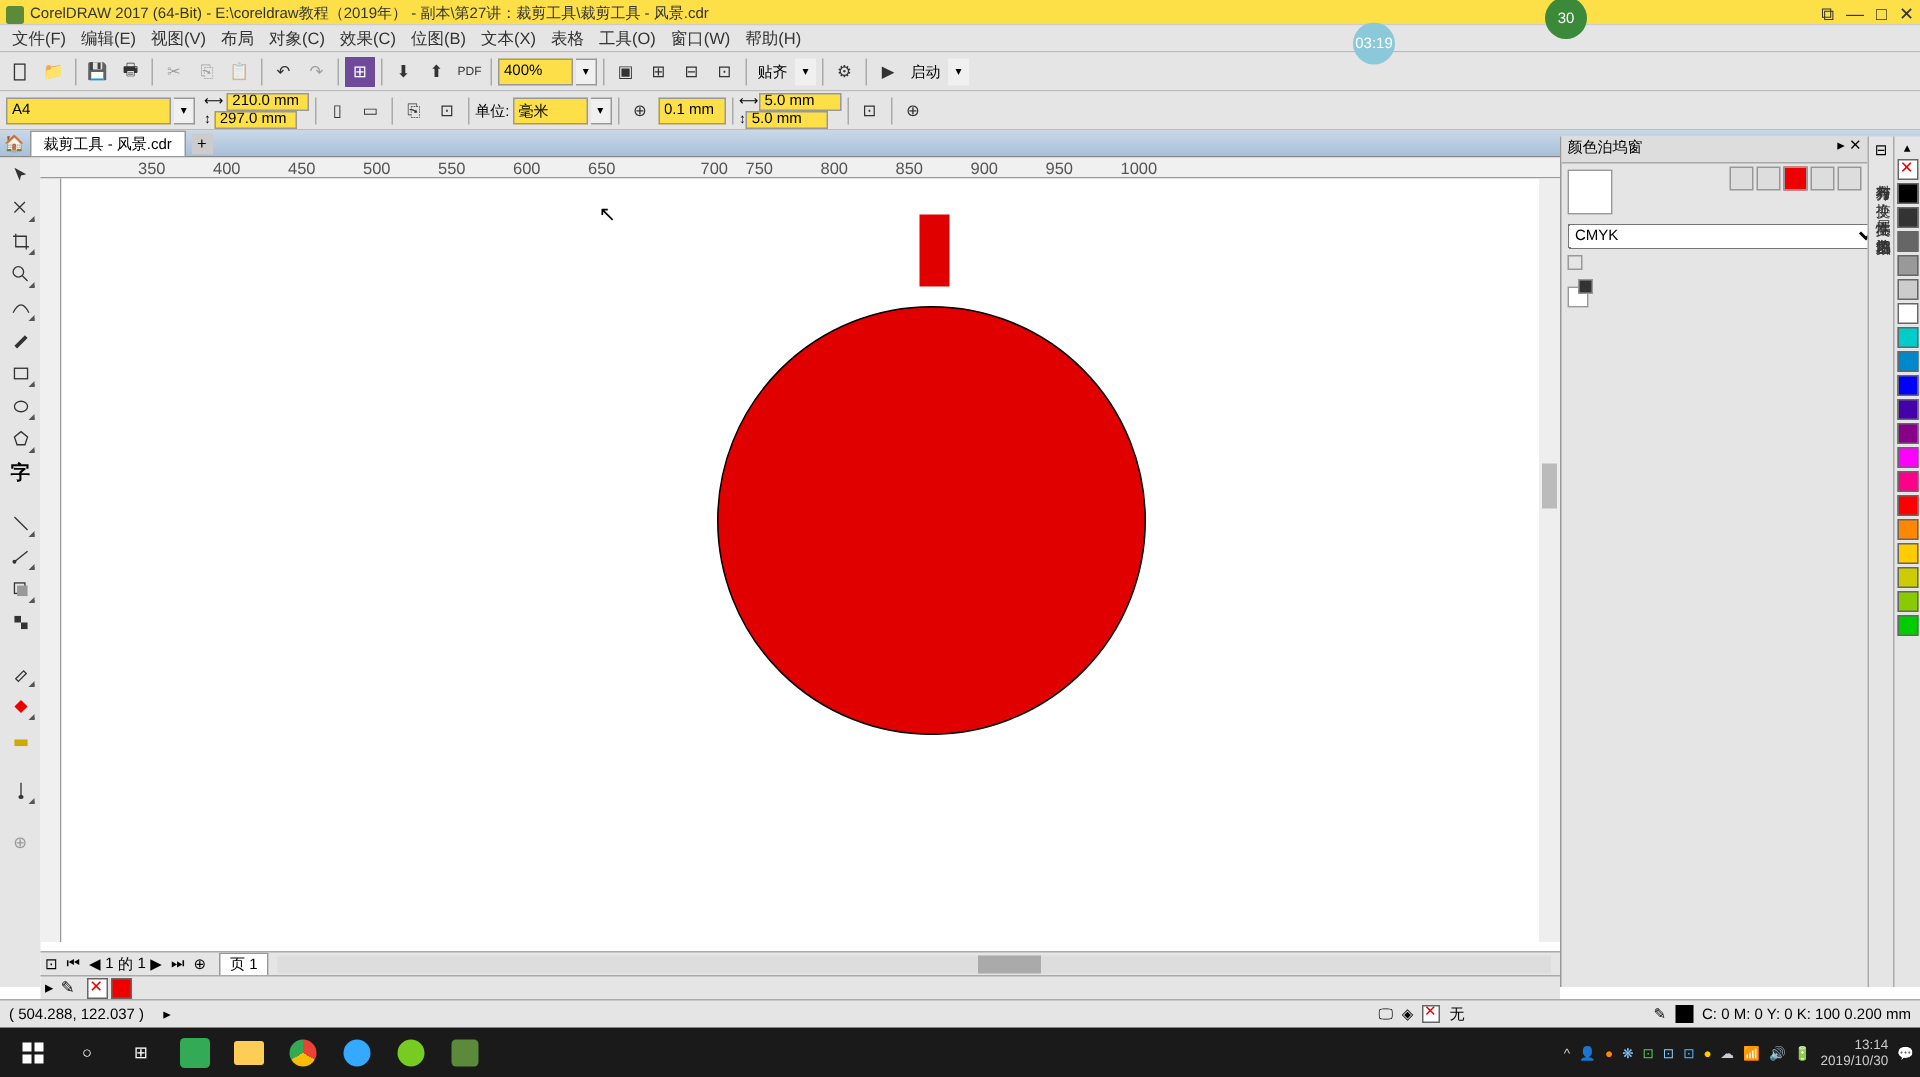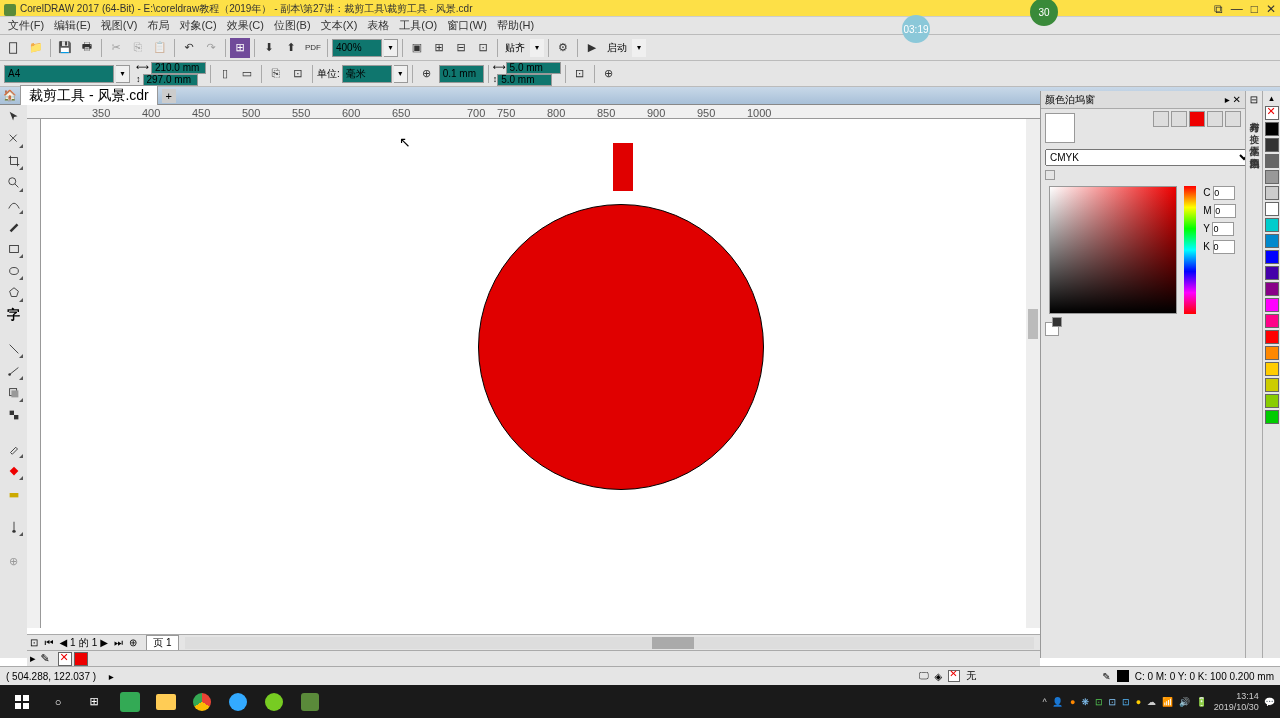--- a/index.html
+++ b/index.html
@@ -9,40 +9,40 @@
 .titlebar .title{font-size:10px;color:#333;flex:1}
 .titlebar .wctrl{display:flex;gap:8px;align-items:center}
 .titlebar .wctrl span{cursor:pointer;font-size:12px;color:#333}
 .menubar{height:18px;background:#e5e5e5;display:flex;align-items:center;padding:0 4px;gap:2px;border-bottom:1px solid #bbb}
 .menubar span{padding:0 4px;font-size:11px;color:#333;cursor:pointer}
 .toolbar1{height:26px;background:#e5e5e5;display:flex;align-items:center;padding:0 4px;gap:2px;border-bottom:1px solid #bbb}
 .toolbar2{height:26px;background:#e5e5e5;display:flex;align-items:center;padding:0 4px;gap:2px;border-bottom:1px solid #bbb}
 .tbtn{width:20px;height:20px;display:flex;align-items:center;justify-content:center;cursor:pointer;font-size:11px;color:#333;border:1px solid transparent}
 .tbtn svg{width:14px;height:14px}
 .tsep{width:1px;height:18px;background:#aaa;margin:0 2px}
-.tinput{height:18px;border:1px solid #999;background:#0f766e;padding:0 3px;font-size:10px}
+.tinput{height:18px;border:1px solid #999;background:#fde047;padding:0 3px;font-size:10px}
 .tdrop{width:14px;height:18px;border:1px solid #999;border-left:0;background:#f0f0f0;display:flex;align-items:center;justify-content:center;font-size:8px}
 .tabbar{height:18px;background:linear-gradient(#c8d8e8,#a8c0d8);display:flex;align-items:center;padding:0 2px;border-bottom:1px solid #888}
 .tabbar .home{width:16px;height:14px;display:flex;align-items:center;justify-content:center}
-.tabbar .tab{background:#ddd;padding:1px 8px;font-size:14px;border:1px solid #999;margin-left:2px}
+.tabbar .tab{background:#ddd;padding:1px 8px;font-size:10px;border:1px solid #999;margin-left:2px}
 .tabbar .tab.active{background:#fff}
 .tabbar .plus{width:14px;height:14px;background:#ccc;margin-left:4px;display:flex;align-items:center;justify-content:center;font-size:11px}
 .ruler-h{position:absolute;top:105px;left:27px;right:240px;height:14px;background:#f0f0f0;border-bottom:1px solid #999;font-size:8px;overflow:hidden}
 .ruler-h .tick{position:absolute;top:2px;font-size:11px;color:#555}
 .ruler-v{position:absolute;top:119px;left:27px;width:14px;bottom:90px;background:#f0f0f0;border-right:1px solid #999}
 .canvas{position:absolute;top:119px;left:41px;right:240px;bottom:90px;background:#fff;overflow:hidden}
 .redcircle{position:absolute;width:286px;height:286px;background:#e00000;border:1px solid #000;border-radius:50%;left:437px;top:85px}
 .redrect{position:absolute;width:20px;height:48px;background:#e00000;left:572px;top:24px}
 .cursor{position:absolute;left:358px;top:15px;font-size:14px}
 .leftbar{position:absolute;top:105px;left:0;width:27px;bottom:60px;background:#e5e5e5;display:flex;flex-direction:column;align-items:center;padding-top:2px;gap:2px}
 .leftbar .tool{width:20px;height:20px;display:flex;align-items:center;justify-content:center;cursor:pointer;position:relative}
 .leftbar .tool svg{width:14px;height:14px}
 .leftbar .tool.tri::after{content:"";position:absolute;right:1px;bottom:1px;border:2px solid transparent;border-right-color:#555;border-bottom-color:#555}
 .rightpanel{position:absolute;top:91px;right:35px;width:205px;bottom:60px;background:#e5e5e5;border-left:1px solid #999}
-.rightpanel .hdr{height:18px;background:#ddd;display:flex;align-items:center;justify-content:space-between;padding:0 4px;font-size:10px;border-bottom:1px solid #aaa}
+.rightpanel .hdr{height:18px;background:#ddd;display:flex;align-items:flex-start;justify-content:space-between;padding:0 4px;font-size:10px;border-bottom:1px solid #aaa}
 .rightpanel .preview{width:30px;height:30px;background:#fff;border:1px solid #999;margin:4px}
 .rightpanel .toolrow{display:flex;gap:2px;padding:2px 4px;justify-content:flex-end}
 .rightpanel .toolrow .rb{width:16px;height:16px;border:1px solid #999;background:#ddd}
 .rightpanel .toolrow .rb.red{background:#e00}
 .rightpanel select{width:208px;margin:2px 4px;font-size:10px;height:17px}
 .rightpanel .gradient{width:128px;height:128px;margin:2px 4px;background:linear-gradient(to bottom,rgba(0,0,0,0) 0%,#000 100%),linear-gradient(to right,#fff 0%,#e00 100%);border:1px solid #999;display:inline-block;vertical-align:top}
 .rightpanel .hue{width:12px;height:128px;display:inline-block;background:linear-gradient(to bottom,#f00,#ff0,#0f0,#0ff,#00f,#f0f,#f00);vertical-align:top;margin-top:2px}
 .rightpanel .cmyk{display:inline-block;vertical-align:top;margin-left:4px;margin-top:2px}
 .rightpanel .cmyk div{margin-bottom:4px;font-size:10px}
 .rightpanel .cmyk input{width:22px;height:14px;font-size:9px;border:1px solid #999}
@@ -325,30 +325,20 @@
       <div class="rb"></div>
       <div class="rb red"></div>
       <div class="rb"></div>
       <div class="rb"></div>
     </div>
   </div>
   <select><option>CMYK</option></select>
   <div style="padding:2px 4px">
     <div style="width:10px;height:10px;border:1px solid #999;display:inline-block"></div>
   </div>
-  <div style="white-space:nowrap;padding-left:4px">
-    <div class="gradient"></div>
-    <div class="hue"></div>
-    <div class="cmyk">
-      <div>C <input value="0" style=""></div>
-      <div>M <input value="0" style=""></div>
-      <div>Y <input value="0" style=""></div>
-      <div>K <input value="0" style=""></div>
-    </div>
-  </div>
   <div style="padding:6px 4px">
     <span style="display:inline-block;width:14px;height:14px;background:#fff;border:1px solid #999;position:relative">
       <span style="position:absolute;left:6px;top:-6px;width:10px;height:10px;background:#333;border:1px solid #999"></span>
     </span>
   </div>
 </div>
 
 <div class="rightstrip">
   <span style="font-size:10px;padding:3px 0">⊟</span>
   <div class="vtab">对齐与分布</div>

